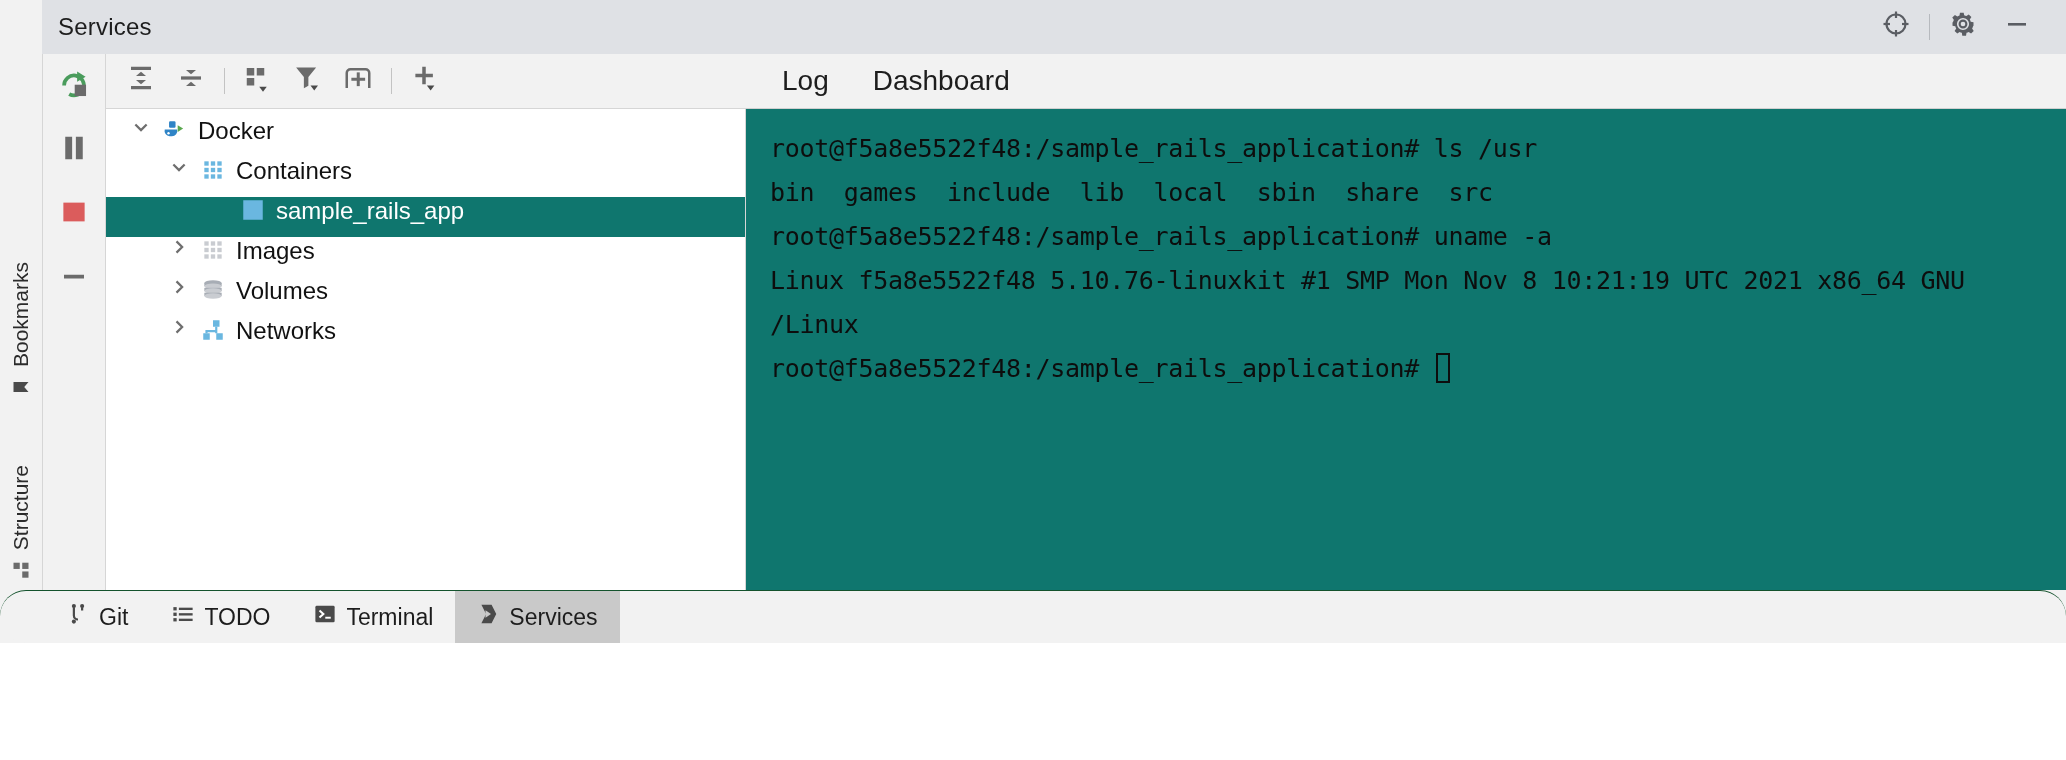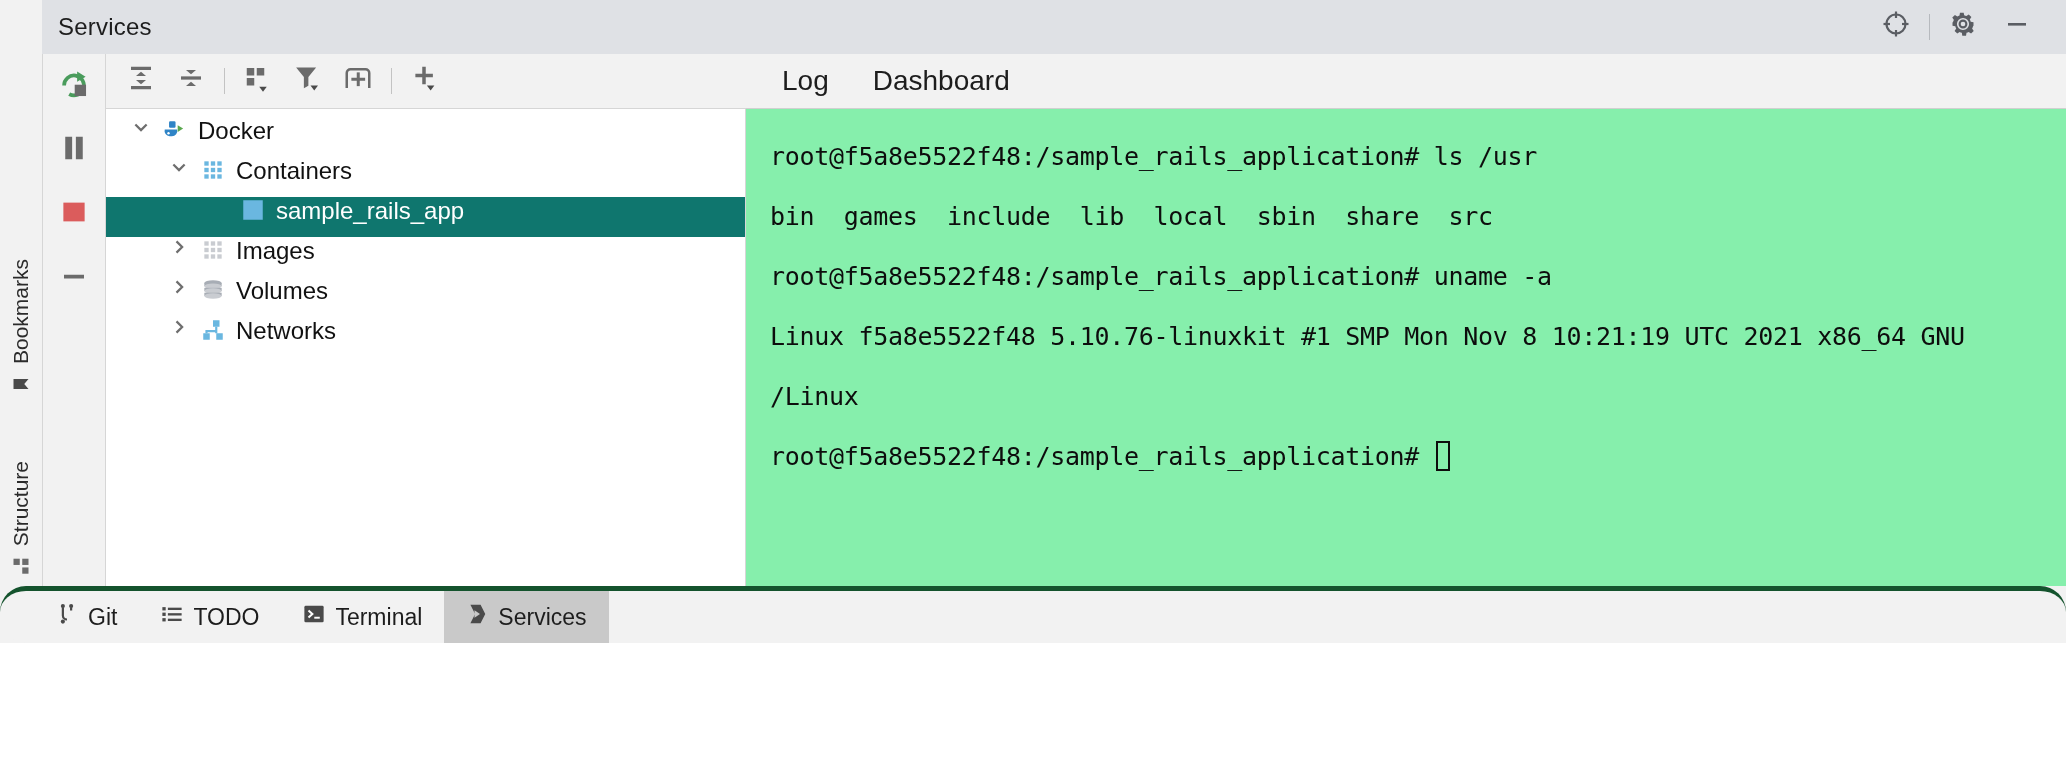--- a/index.html
+++ b/index.html
@@ -141,48 +141,48 @@
   }
   .tab.active::after {
     content: "";
     position: absolute;
     left: 6px; right: 6px; bottom: 0;
     height: 5px;
     background: #3574f0;
   }
   .term {
     flex: 1 1 auto;
-    background: #86efac;
+    background: #0f766e;
     padding: 18px 0 0 24px;
     font-family: "DejaVu Sans Mono", "Liberation Mono", monospace;
     font-size: 25px;
-    line-height: 60px;
+    line-height: 44px;
     color: #0d0d0d;
     white-space: pre;
     overflow: hidden;
     letter-spacing: -0.3px;
   }
   .cursor {
     display: inline-block;
     width: 14px; height: 30px;
     border: 2px solid #0d0d0d;
     vertical-align: -6px;
     margin-left: 2px;
     box-sizing: border-box;
   }
 
   
   .statusbar {
     height: 52px;
     background: #f2f2f2;
-    border-top: 5px solid #14532d;
+    border-top: 1px solid #14532d;
     display: flex;
     align-items: stretch;
     flex: 0 0 auto;
-    padding-left: 34px;
+    padding-left: 45px;
     border-radius: 26px;
   }
   .sb-item {
     display: flex;
     align-items: center;
     gap: 10px;
     padding: 0 22px;
     font-size: 23px;
     color: #1d1d1d;
   }

